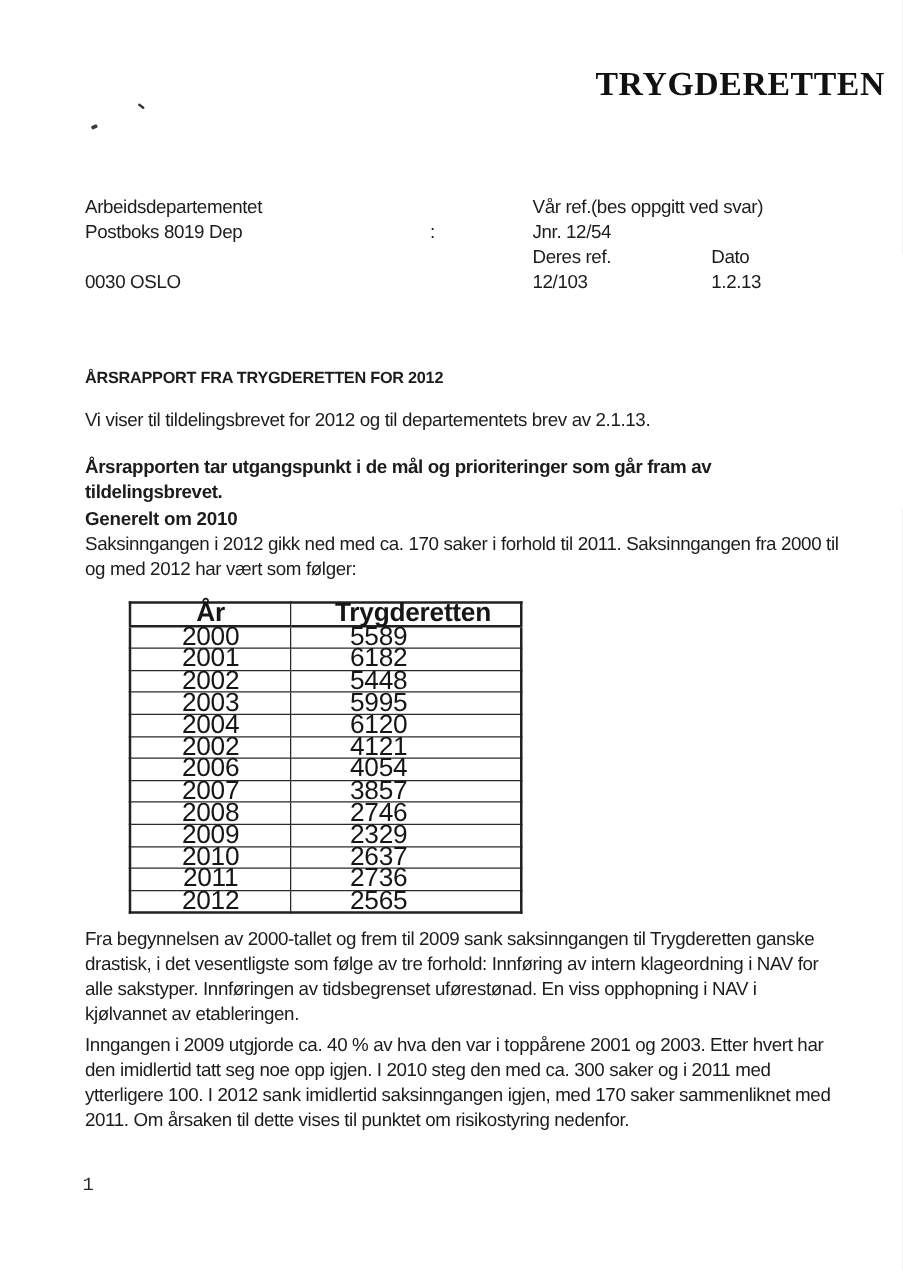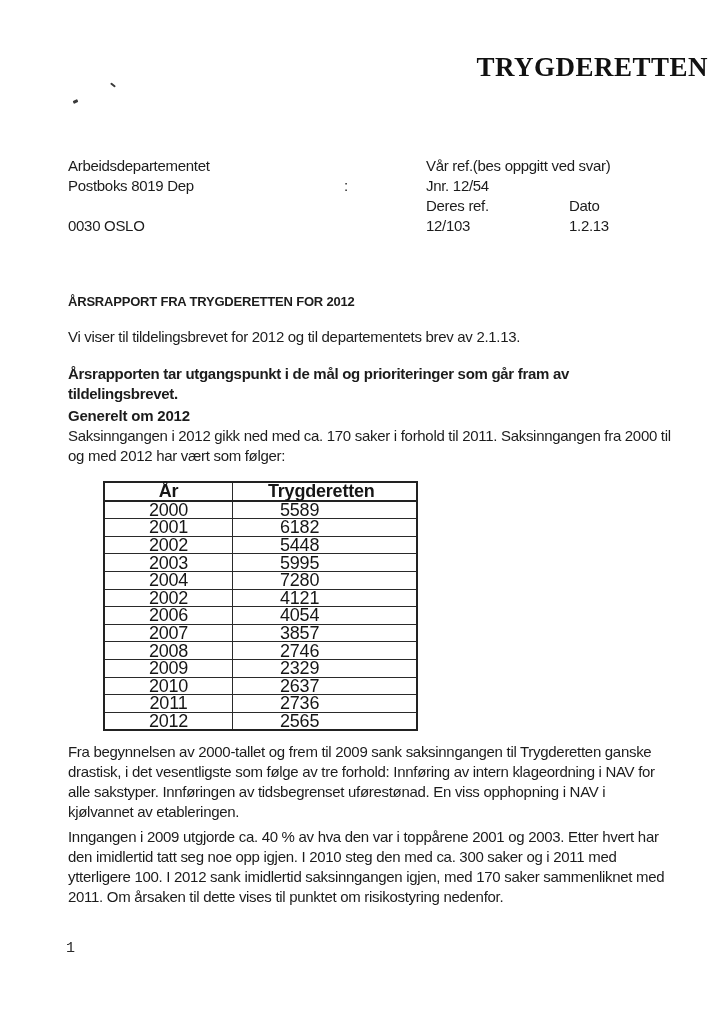--- a/index.html
+++ b/index.html
@@ -48,21 +48,21 @@
   .pos-p2       { top: 364px; font-weight: bold; }
   .pos-section  { top: 406px; }
   .pos-p4       { top: 742px; }
   .pos-p5       { top: 827px; }
 
   
   .saks-table {
     position: absolute;
     top: 481px; left: 103px;
     border-collapse: collapse;
-    font-size: 18px;
+    font-size: 21px;
     letter-spacing: -0.2px;
     color: #161616;
   }
   .saks-table th, .saks-table td {
     border: 1px solid #2a2a2a;
     height: 16.6px;
     padding: 0;
     line-height: 16px;
   }
   .saks-table { border: 2px solid #222; }
@@ -115,21 +115,21 @@
 
   <div class="block pos-p1 body-text">
     <p>Vi viser til tildelingsbrevet for 2012 og til departementets brev av 2.1.13.</p>
   </div>
 
   <div class="block pos-p2 body-text">
     <p>Årsrapporten tar utgangspunkt i de mål og prioriteringer som går fram av tildelingsbrevet.</p>
   </div>
 
   <div class="block pos-section body-text">
-    <h3 class="h-sub">Generelt om 2012</h3>
+    <h3 class="h-sub">Generelt om 2010</h3>
     <p>Saksinngangen i 2012 gikk ned med ca. 170 saker i forhold til 2011. Saksinngangen fra 2000 til og med 2012 har vært som følger:</p>
   </div>
 
   <table class="saks-table">
     <thead>
       <tr>
         <th class="col-year">År</th>
         <th class="col-val">Trygderetten</th>
       </tr>
     </thead>
@@ -145,21 +145,21 @@
         <tr>
       <td class="col-year">2002</td>
       <td class="col-val">5448</td>
     </tr>
         <tr>
       <td class="col-year">2003</td>
       <td class="col-val">5995</td>
     </tr>
         <tr>
       <td class="col-year">2004</td>
-      <td class="col-val">7280</td>
+      <td class="col-val">6120</td>
     </tr>
         <tr>
       <td class="col-year">2002</td>
       <td class="col-val">4121</td>
     </tr>
         <tr>
       <td class="col-year">2006</td>
       <td class="col-val">4054</td>
     </tr>
         <tr>

